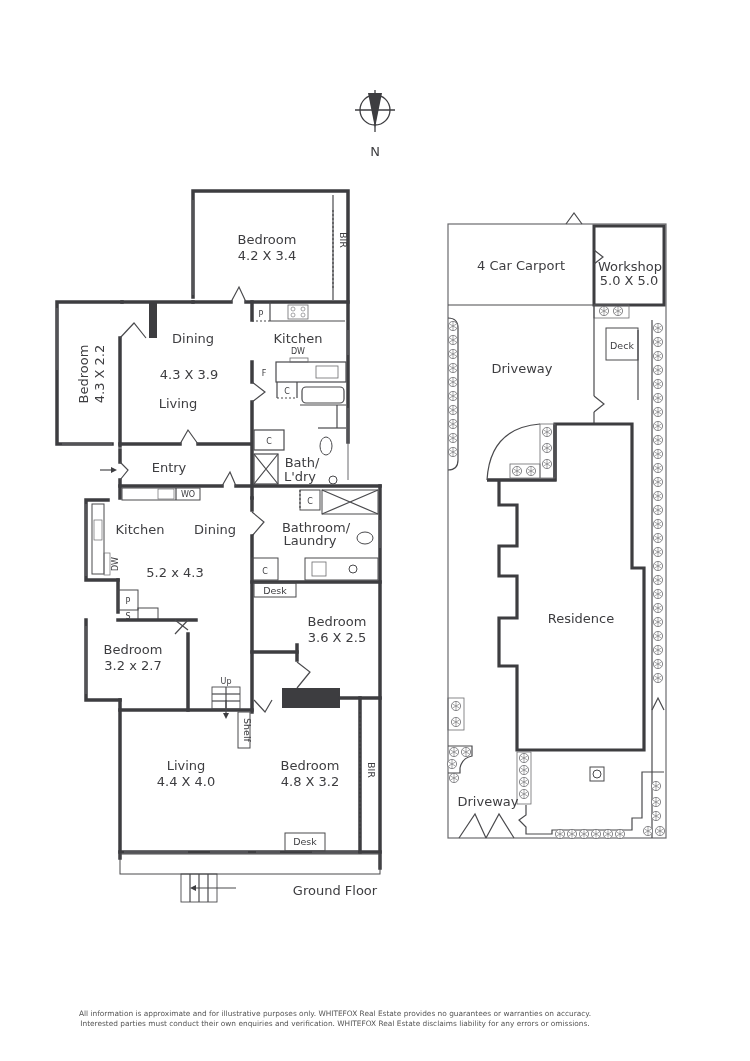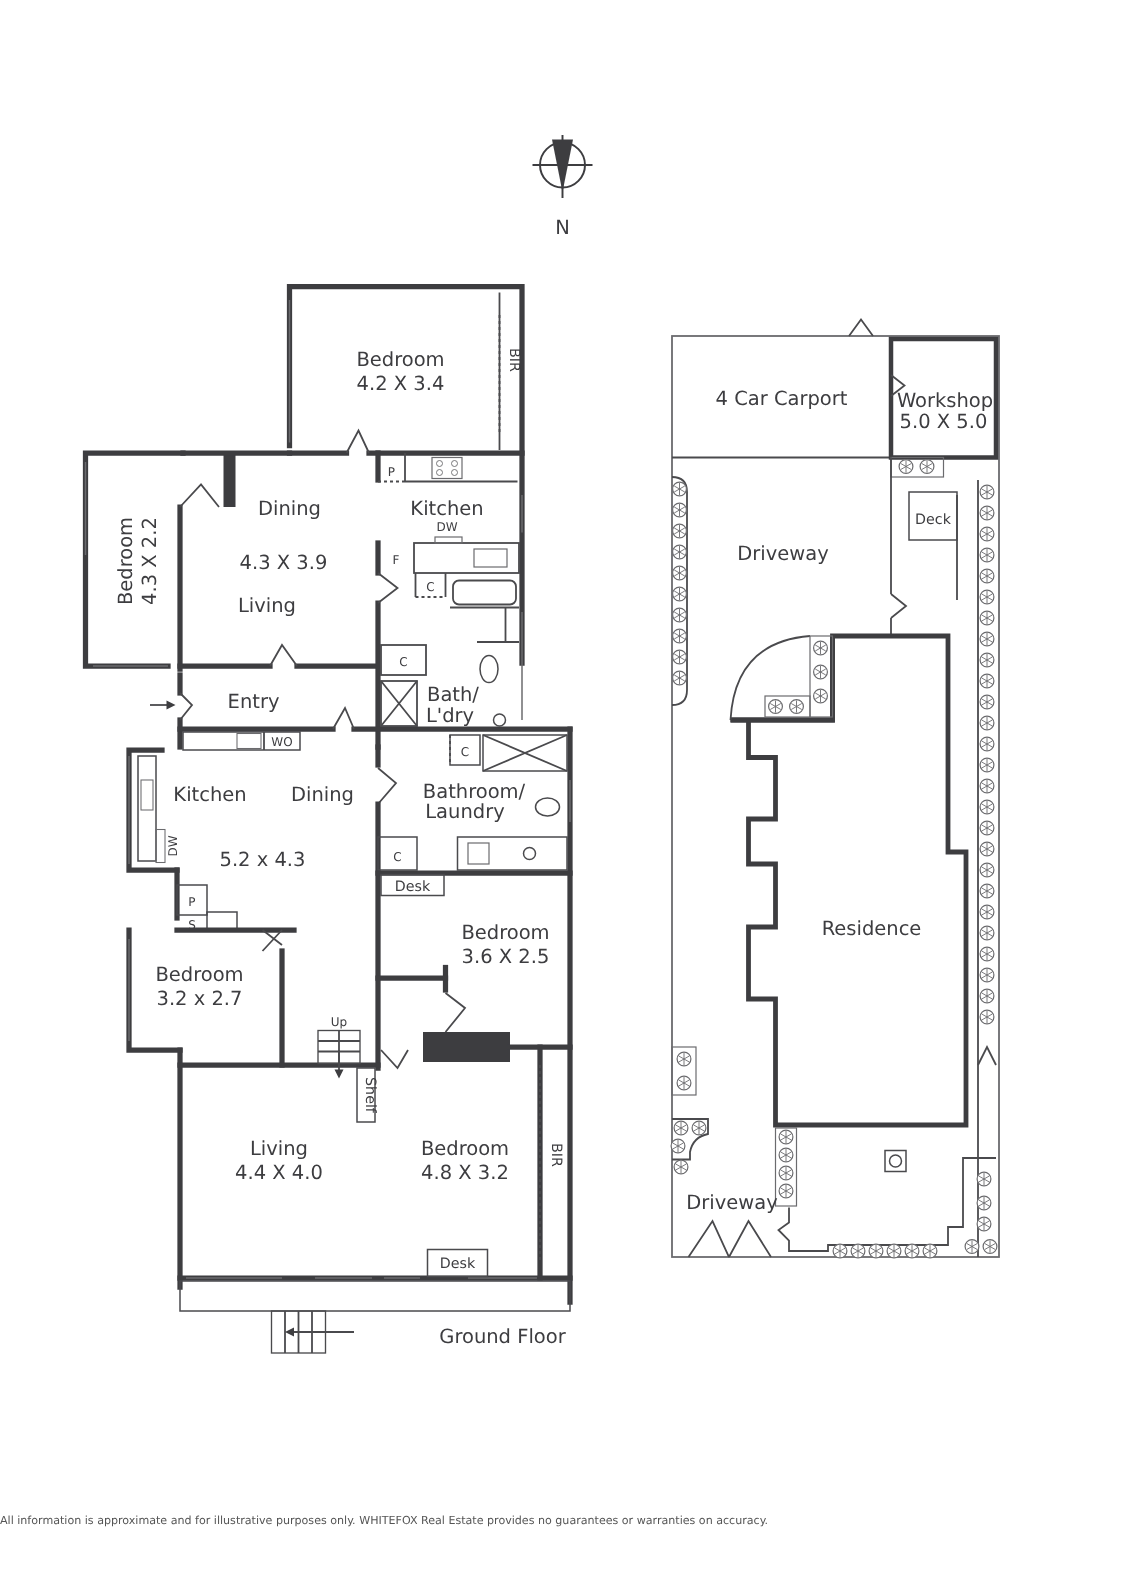--- a/index.html
+++ b/index.html
@@ -7,21 +7,21 @@
          font-family: "DejaVu Sans", "Liberation Sans", sans-serif; color: #3a3a3c; }
   svg { position: absolute; left: 0; top: 0; }
   .lbl { font-family: "DejaVu Sans", sans-serif; fill: #3d3d40; font-size: 13px; }
   .sm  { font-size: 9.5px; }
   .xs  { font-size: 8px; }
   .wall { stroke: #3d3d40; stroke-width: 3.5; fill: none; stroke-linecap: square; }
   .thin { stroke: #4a4a4d; stroke-width: 1.2; fill: none; }
   .dash { stroke: #4a4a4d; stroke-width: 1.2; fill: none; stroke-dasharray: 2 2; }
   .win  { stroke: #6b6b6e; stroke-width: 1; fill: #ffffff; }
   .solid { fill: #3d3d40; }
-  .disclaimer { position: absolute; left: 0; width: 670px; top: 1009px; 
+  .disclaimer { position: absolute; left: 0; width: 670px; top: 1009px; text-align: center;
                 font-size: 7.4px; line-height: 10px; color: #555; }
 </style>
 </head>
 <body>
 
 <svg width="750" height="1061" viewBox="0 0 750 1061">
   <defs>
     <g id="shrub">
       <circle r="4.6" fill="#fff" stroke="#6b6b6e" stroke-width="0.8"></circle>
       <path d="M0,-4 L0,0 M3.5,-2 L0,0 M3.5,2 L0,0 M0,4 L0,0 M-3.5,2 L0,0 M-3.5,-2 L0,0" stroke="#6b6b6e" stroke-width="0.6"></path>
@@ -332,13 +332,14 @@
   <text class="lbl" x="630" y="271" text-anchor="middle" font-size="12">Workshop</text>
   <text class="lbl" x="629" y="285" text-anchor="middle" font-size="12">5.0 X 5.0</text>
   <text class="lbl" x="522" y="373" text-anchor="middle">Driveway</text>
   <text class="lbl sm" x="622" y="349" text-anchor="middle">Deck</text>
   <text class="lbl" x="581" y="623" text-anchor="middle">Residence</text>
   <text class="lbl" x="488" y="806" text-anchor="middle">Driveway</text>
 </svg>
 
 <div class="disclaimer">
   <div>All information is approximate and for illustrative purposes only. WHITEFOX Real Estate provides no guarantees or warranties on accuracy.</div>
+  <div>Interested parties must conduct their own enquiries and verification. WHITEFOX Real Estate disclaims liability for any errors or omissions.</div>
 </div>
 
 </body></html>

